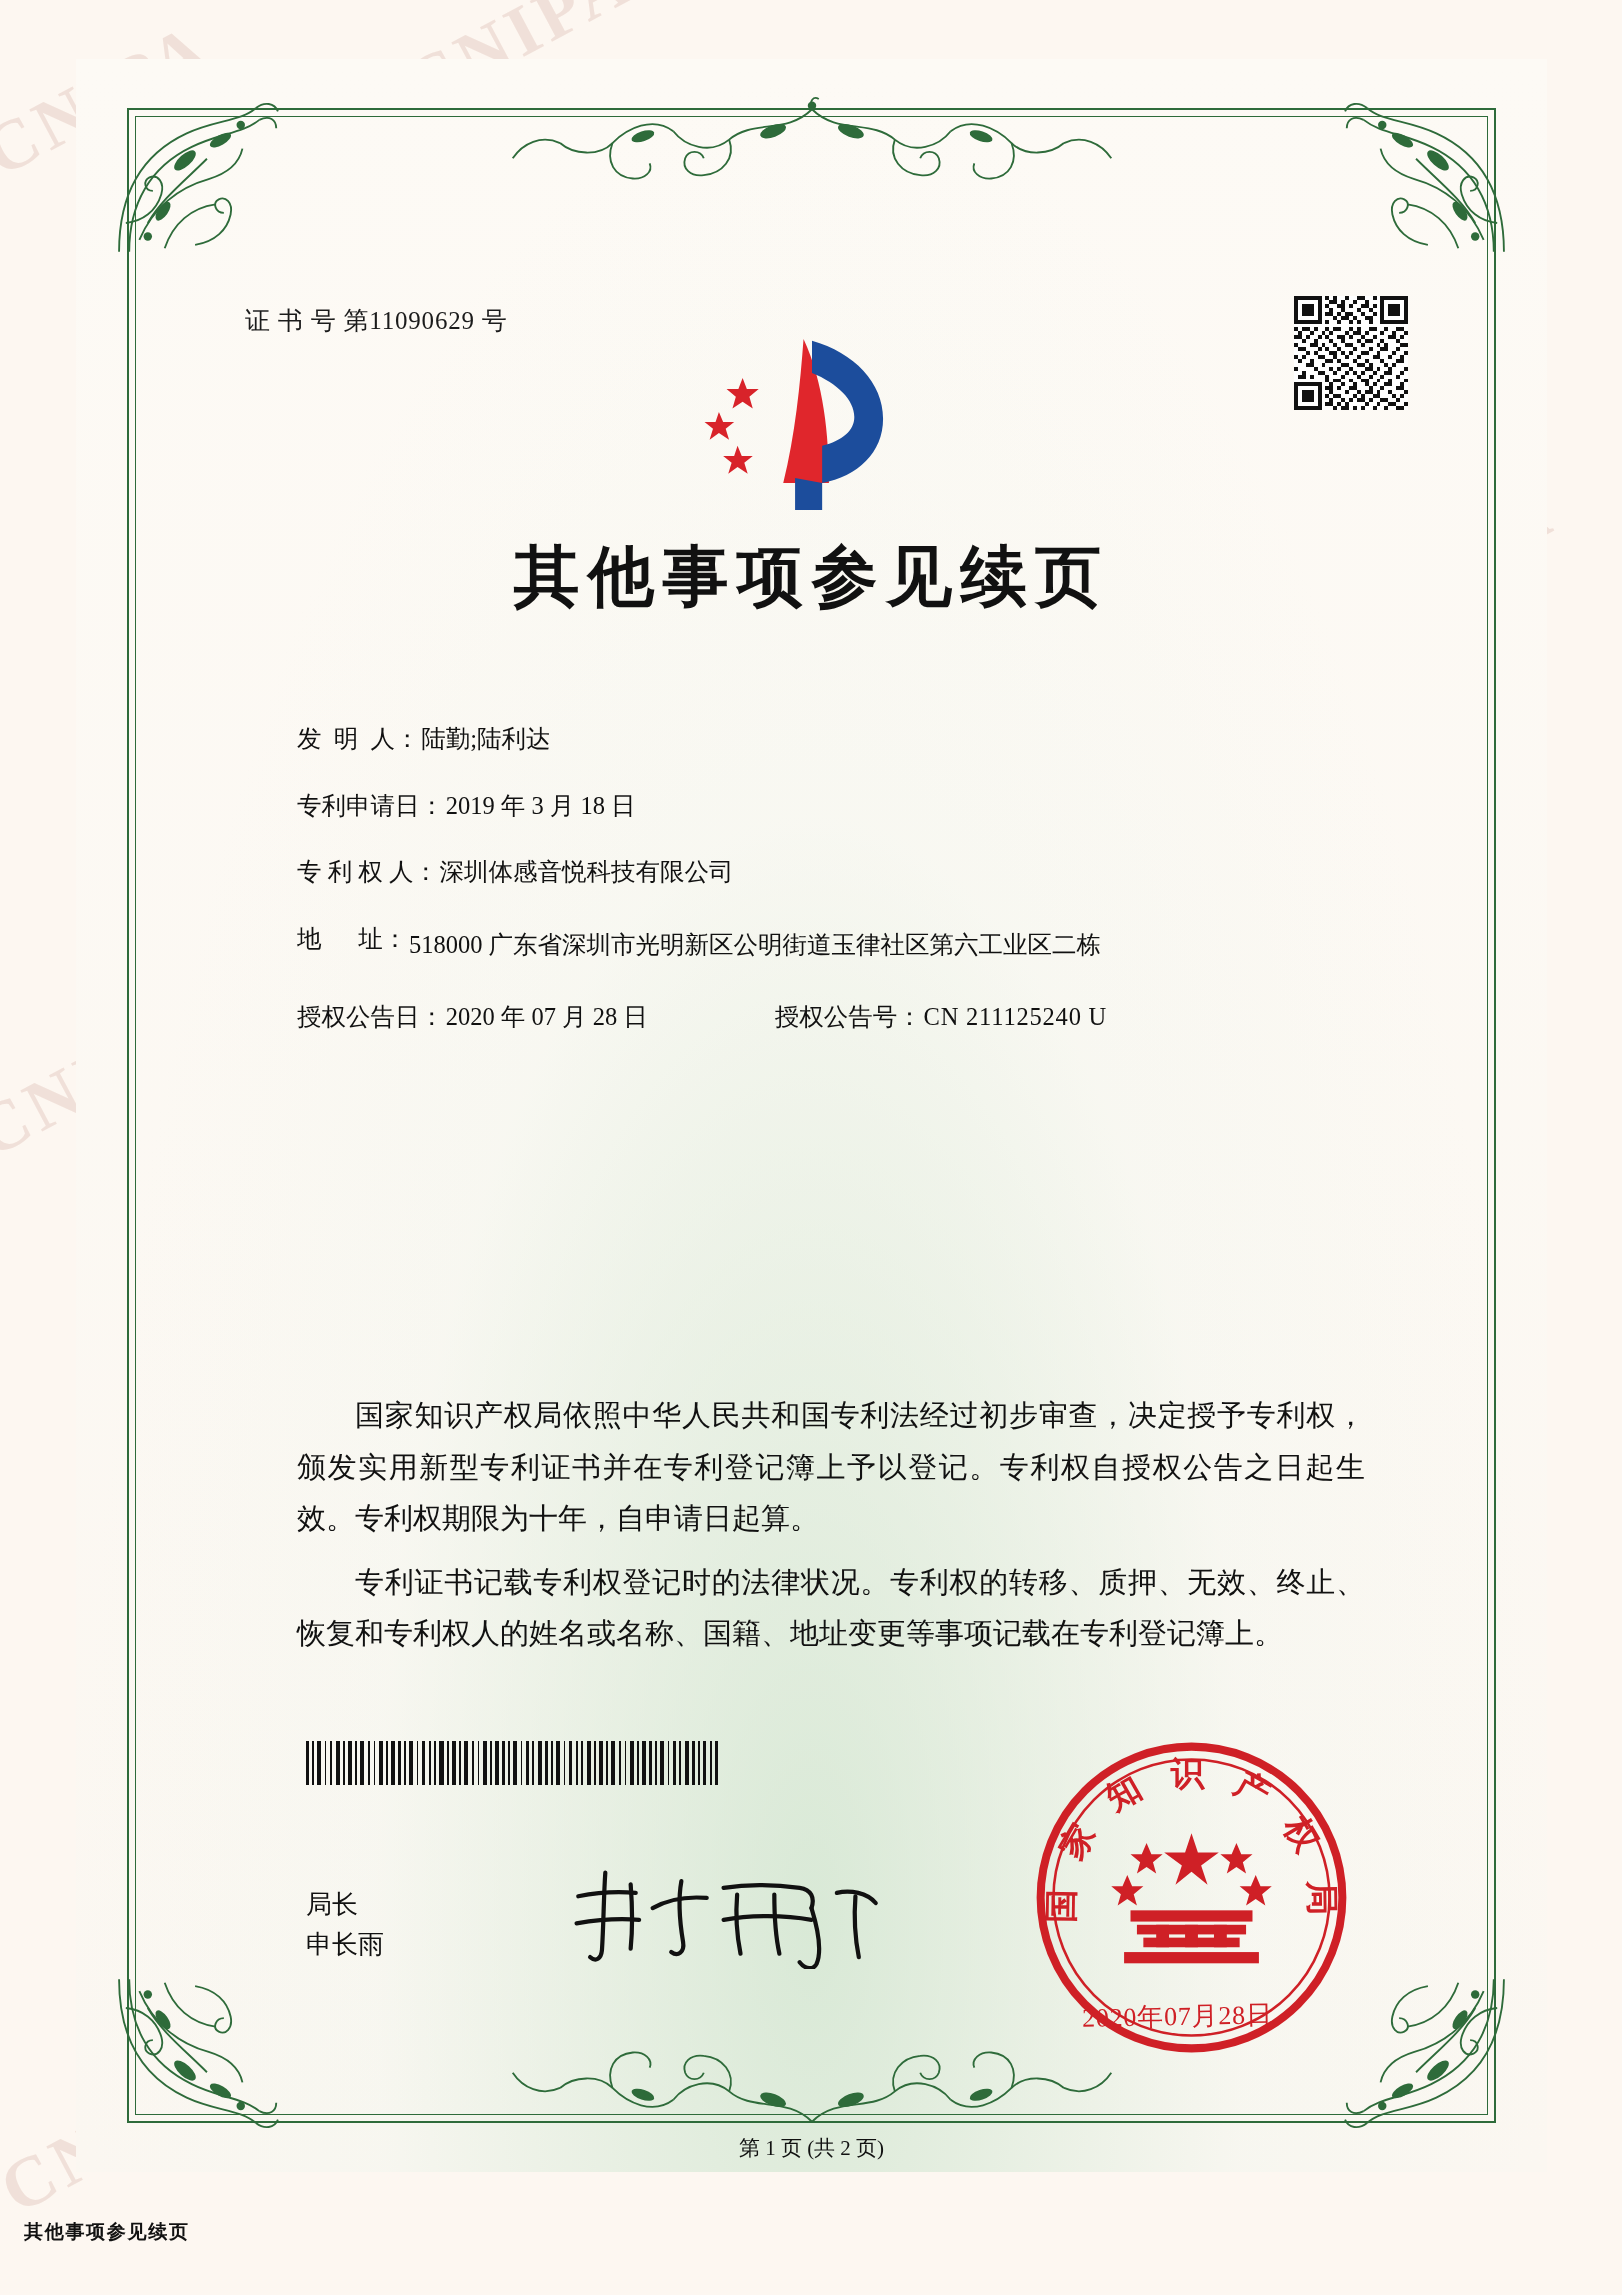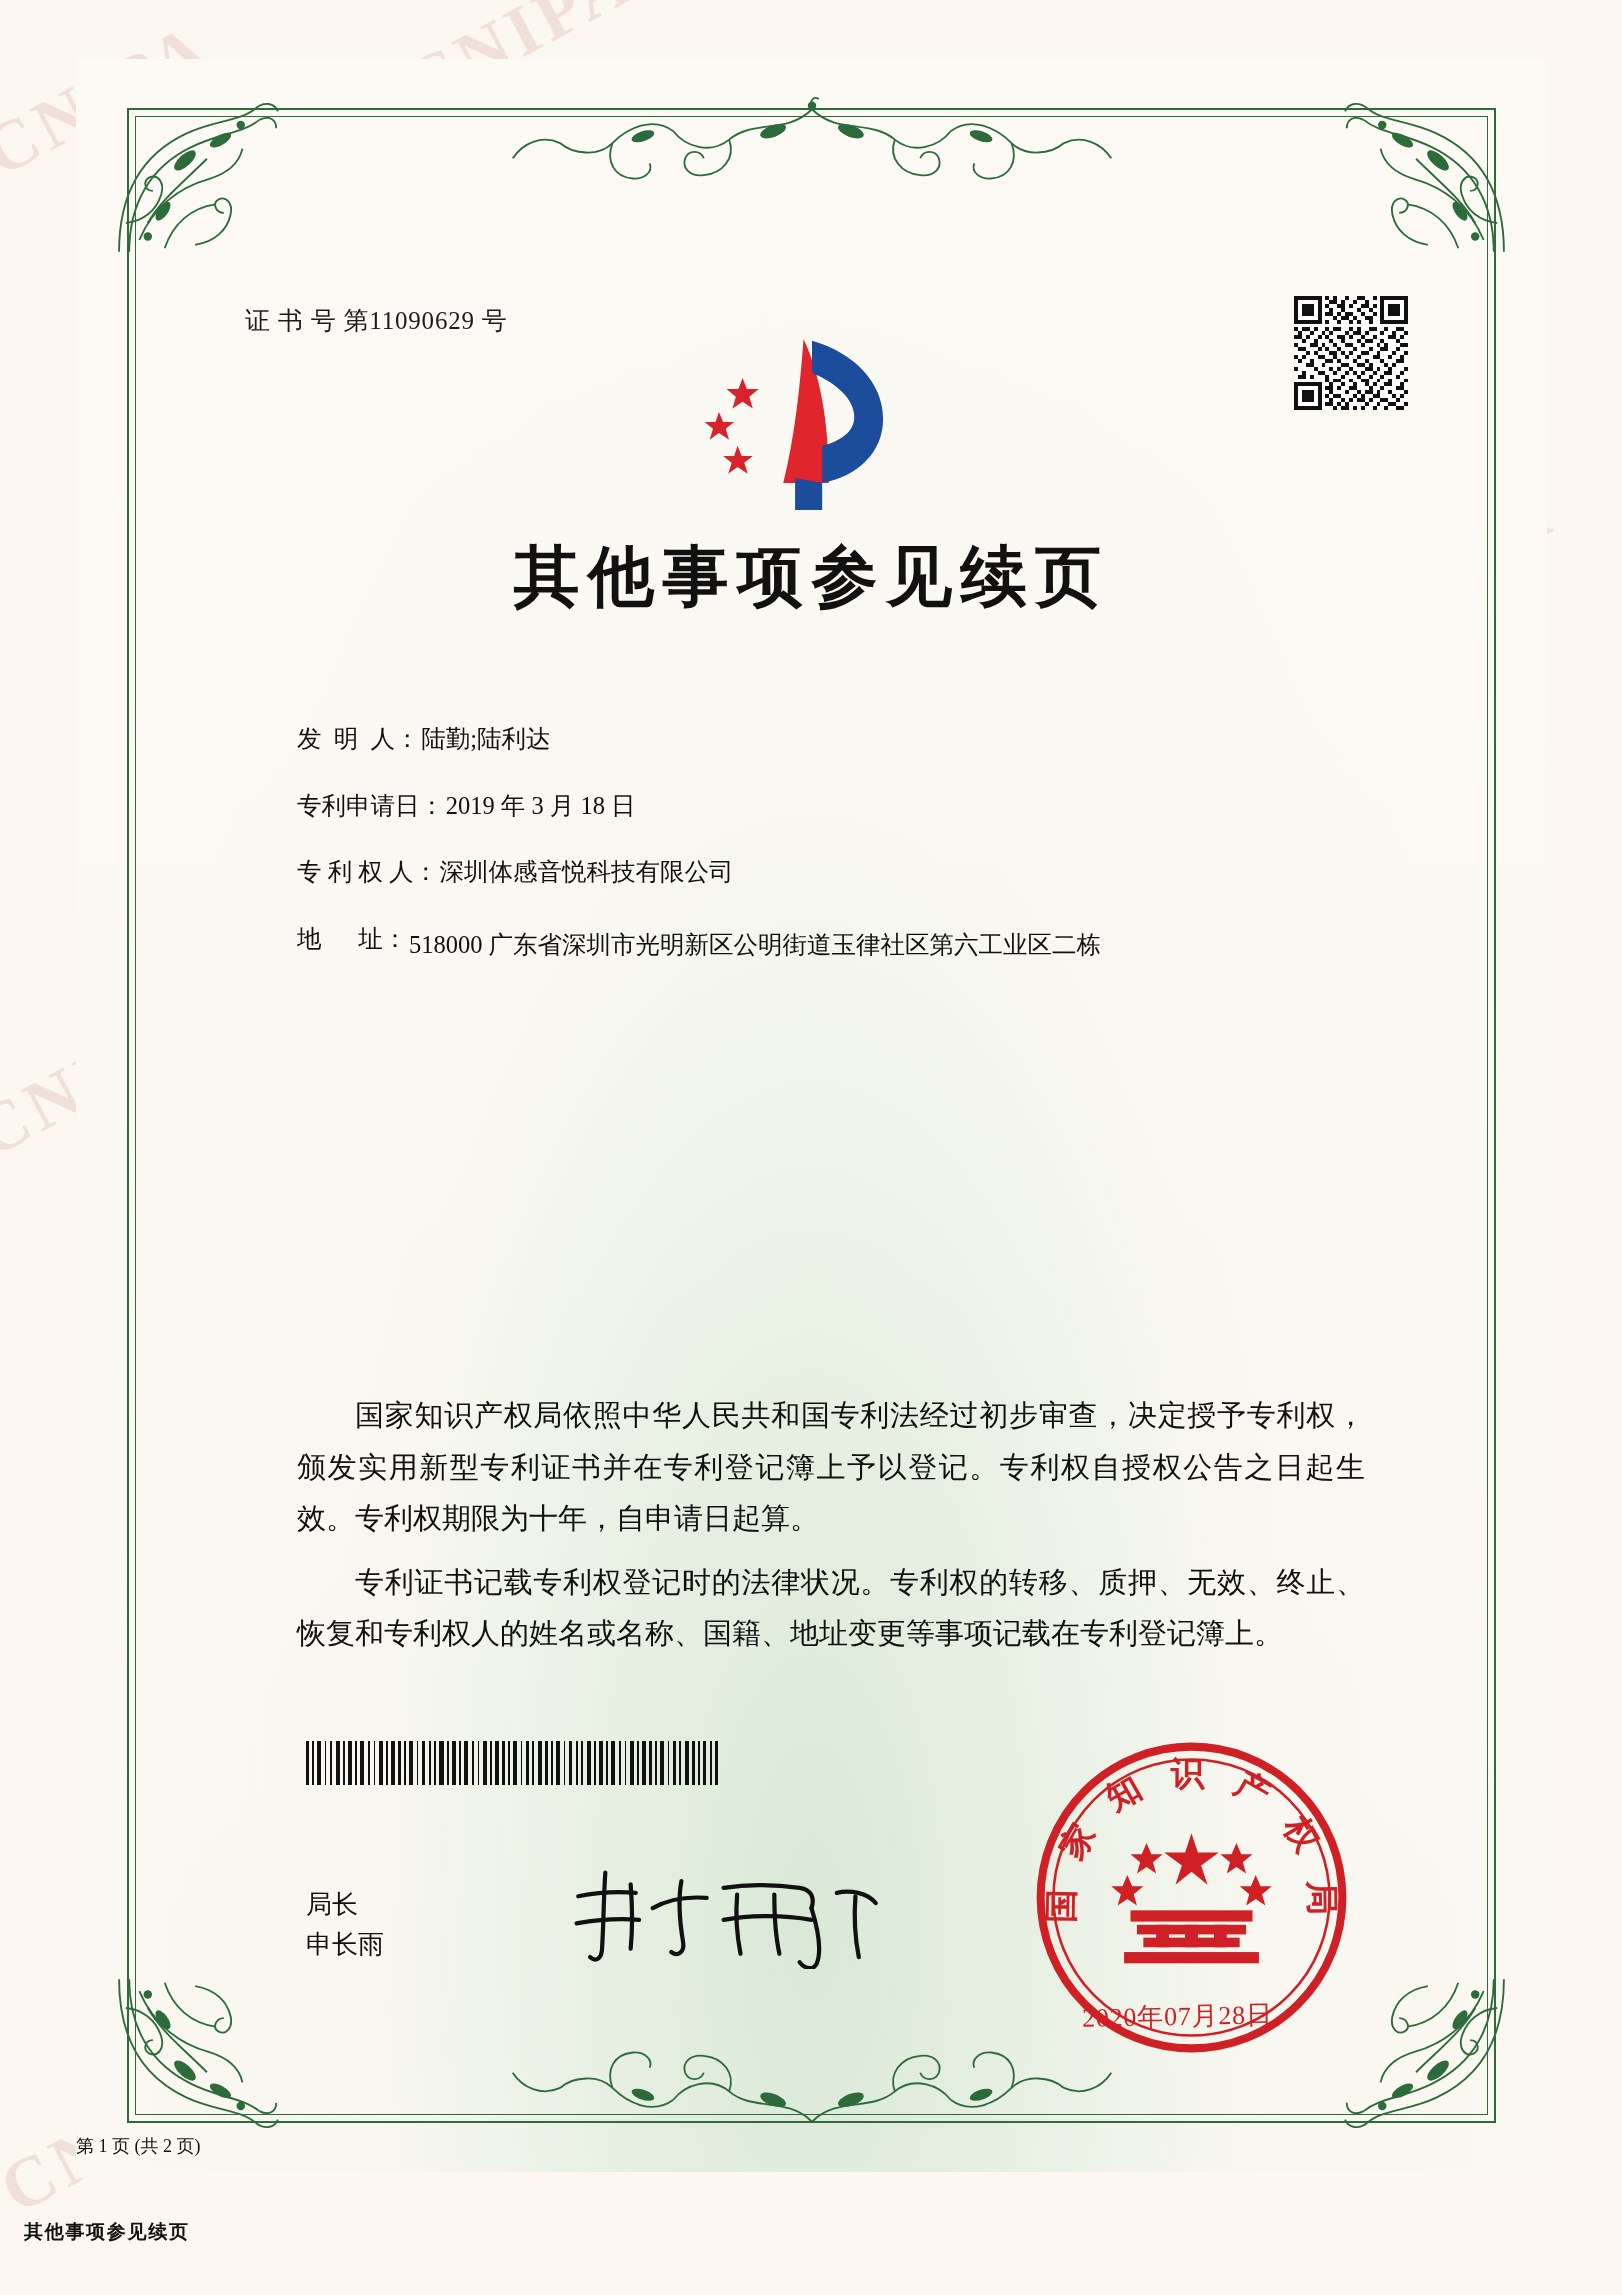--- a/index.html
+++ b/index.html
@@ -138,21 +138,21 @@
   .seal-date{
     position:absolute;left:1006px;top:1940px;
     font-size:26px;color:#cf2026;letter-spacing:0.8px;
     font-family:"Liberation Serif",serif;
     transform:rotate(-1deg);
   }
 
   
   .page-no{
     position:absolute;left:0;right:0;top:2075px;
-    font-size:18px;color:#111;
+    text-align:center;font-size:21px;color:#111;
   }
   .footnote{
     position:absolute;left:0;right:0;top:2219px;
     text-align:left;font-size:19px;font-weight:700;color:#111;letter-spacing:1.7px;padding-left:24px;
   }
 </style>
 </head>
 <body>
 
 <div class="page">
@@ -547,20 +547,30 @@
         <span class="val">2019 年 3 月 18 日</span>
       </div>
       <div class="row">
         <span class="lbl">专 利 权 人：</span>
         <span class="val">深圳体感音悦科技有限公司</span>
       </div>
       <div class="row addr">
         <span class="lbl">地      址：</span>
         <span class="val">518000 广东省深圳市光明新区公明街道玉律社区第六工业区二栋</span>
       </div>
+      <div class="row-two">
+        <span class="grp">
+          <span class="lbl">授权公告日：</span>
+          <span class="val">2020 年 07 月 28 日</span>
+        </span>
+        <span class="grp second">
+          <span class="lbl">授权公告号：</span>
+          <span class="val mono">CN 211125240 U</span>
+        </span>
+      </div>
     </div>
 
     <div class="paras">
       <p>国家知识产权局依照中华人民共和国专利法经过初步审查，决定授予专利权，颁发实用新型专利证书并在专利登记簿上予以登记。专利权自授权公告之日起生效。专利权期限为十年，自申请日起算。</p>
       <p>专利证书记载专利权登记时的法律状况。专利权的转移、质押、无效、终止、恢复和专利权人的姓名或名称、国籍、地址变更等事项记载在专利登记簿上。</p>
     </div>
 
     <svg class="barcode" viewBox="0 0 490 52" shape-rendering="crispEdges">
       <g fill="#111">
         <rect x="0" y="0" width="4" height="52"></rect>

